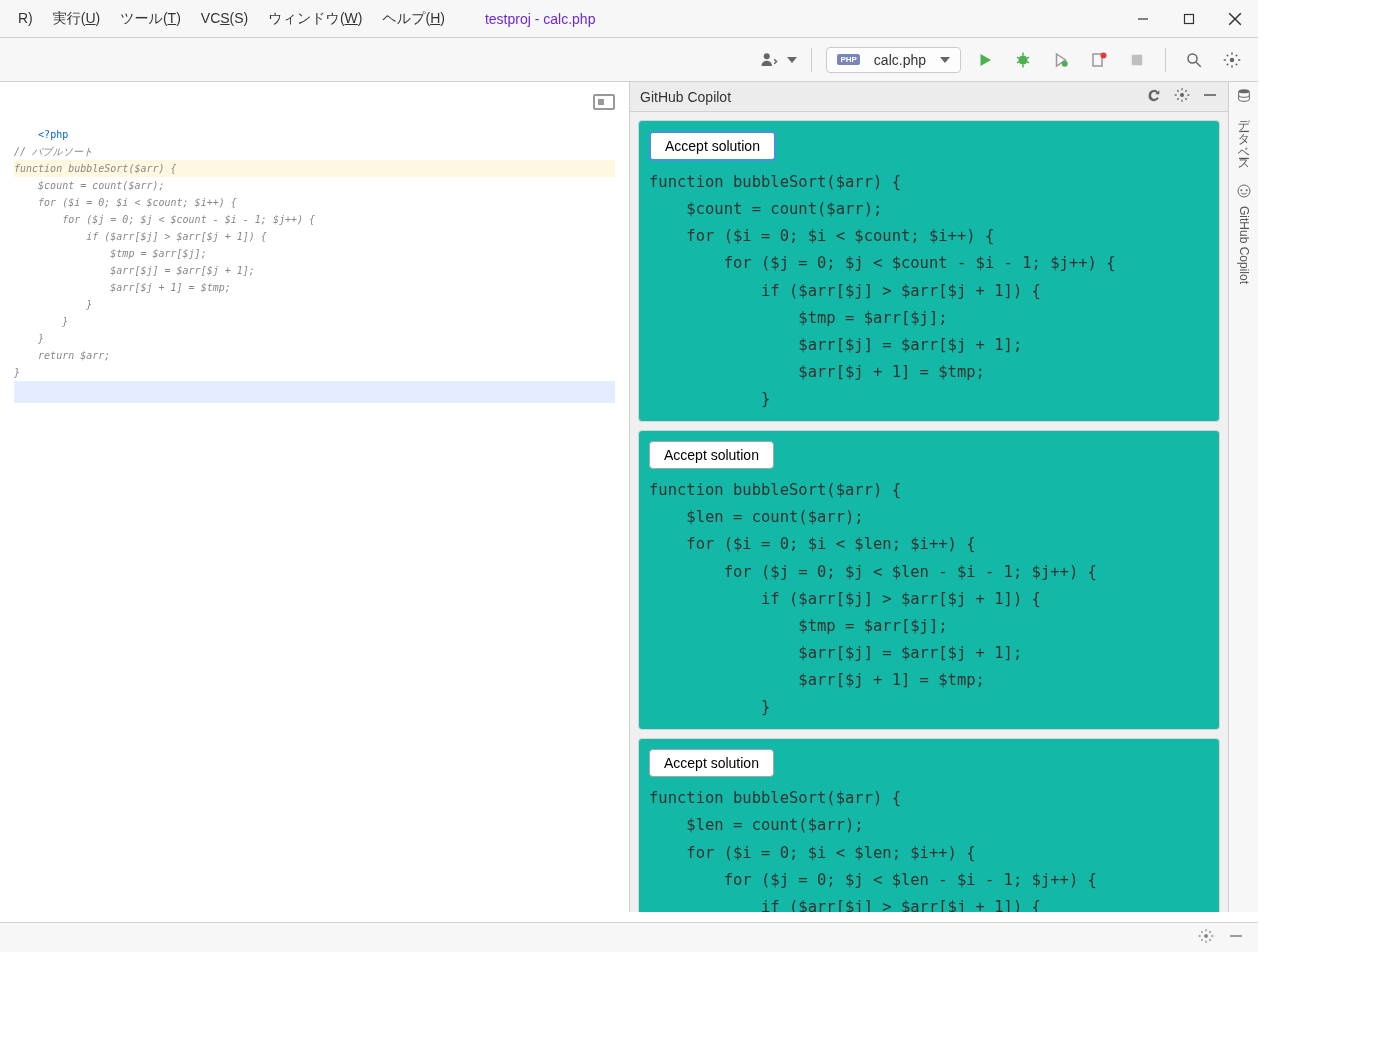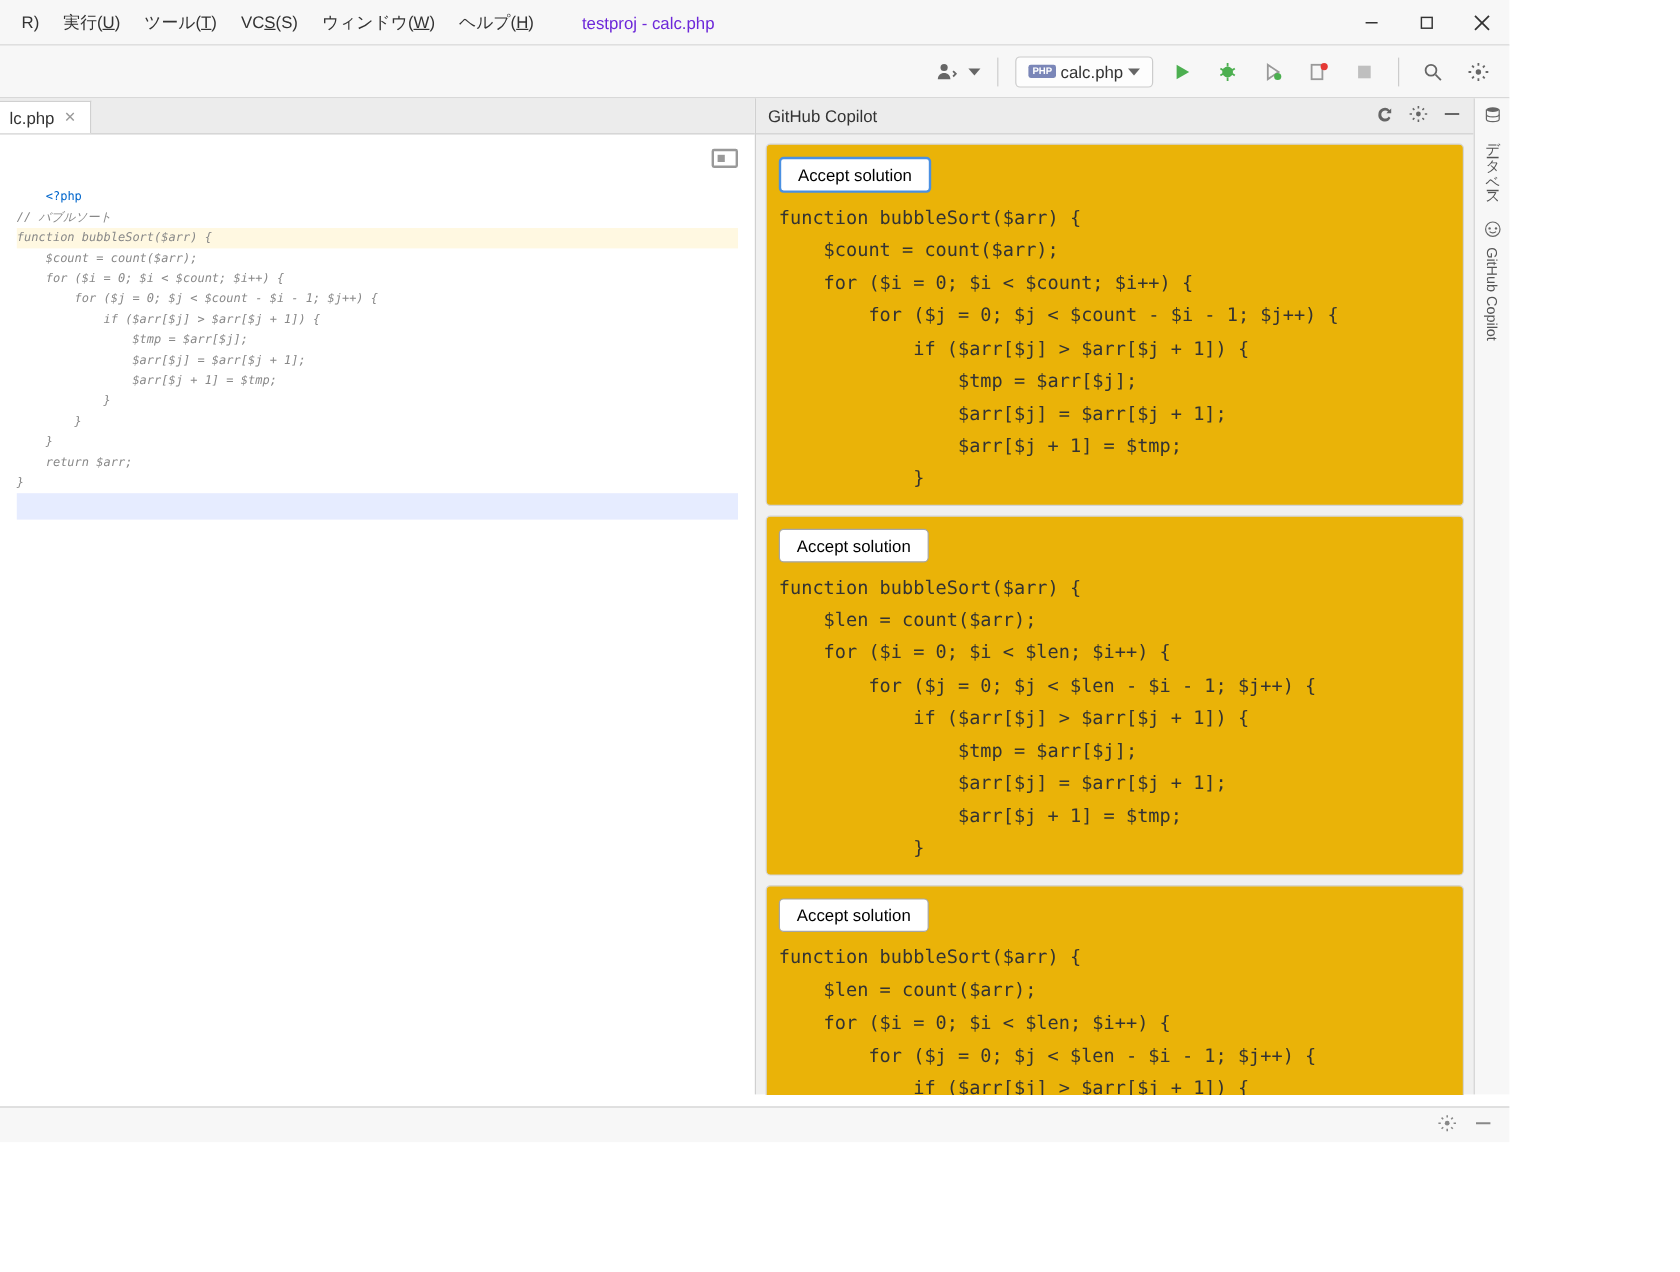--- a/index.html
+++ b/index.html
@@ -56,21 +56,21 @@
   display: flex;
   align-items: center;
   justify-content: flex-end;
   padding: 0 12px;
   gap: 10px;
 }
 .toolbar-sep { width: 1px; height: 24px; background: #ccc; margin: 0 4px; }
 .run-config {
   display: flex;
   align-items: center;
-  gap: 4px;
+  gap: 14px;
   border: 1px solid #ccc;
   border-radius: 4px;
   background: #fdfdfd;
   padding: 4px 10px;
   font-size: 14px;
 }
 .php-badge {
   background: #7a86b8;
   color: #fff;
   font-size: 8px;
@@ -171,21 +171,21 @@
 .ch-icon { cursor: pointer; color: #666; }
 .copilot-body {
   flex: 1;
   overflow-y: auto;
   padding: 8px;
   display: flex;
   flex-direction: column;
   gap: 8px;
 }
 .solution-card {
-  background: #eab308;
+  background: #14b8a6;
   border: 1px solid #d4d4d4;
   border-radius: 4px;
   padding: 10px 10px 8px 10px;
 }
 .accept-btn {
   border: 1px solid #a6a6a6;
   border-radius: 4px;
   background: #fff;
   padding: 5px 14px;
   font-size: 14px;
@@ -330,26 +330,20 @@
     <svg viewBox="0 0 24 24">
         <circle cx="12" cy="12" r="3" fill="#666"></circle>
         <path d="M12 2v3M12 19v3M4 12H1M23 12h-3M5 5l2 2M17 17l2 2M5 19l2-2M17 7l2-2" stroke="#666" stroke-width="2"></path>
       </svg>
   </div>
 </div>
 
 <div class="main-area">
 
   <div class="editor-pane">
-    <div class="tab-row">
-      <div class="file-tab">
-        <span>lc.php</span>
-        <span class="close-x">✕</span>
-      </div>
-    </div>
     <div class="editor-content" id="editor-code">
       <div class="editor-corner-icon"></div>
     <span class="php-tag">&lt;?php</span>
 <span>// バブルソート</span>
 <span class="hl-line">function bubbleSort($arr) {</span>
 <span>    $count = count($arr);</span>
 <span>    for ($i = 0; $i &lt; $count; $i++) {</span>
 <span>        for ($j = 0; $j &lt; $count - $i - 1; $j++) {</span>
 <span>            if ($arr[$j] &gt; $arr[$j + 1]) {</span>
 <span>                $tmp = $arr[$j];</span>

